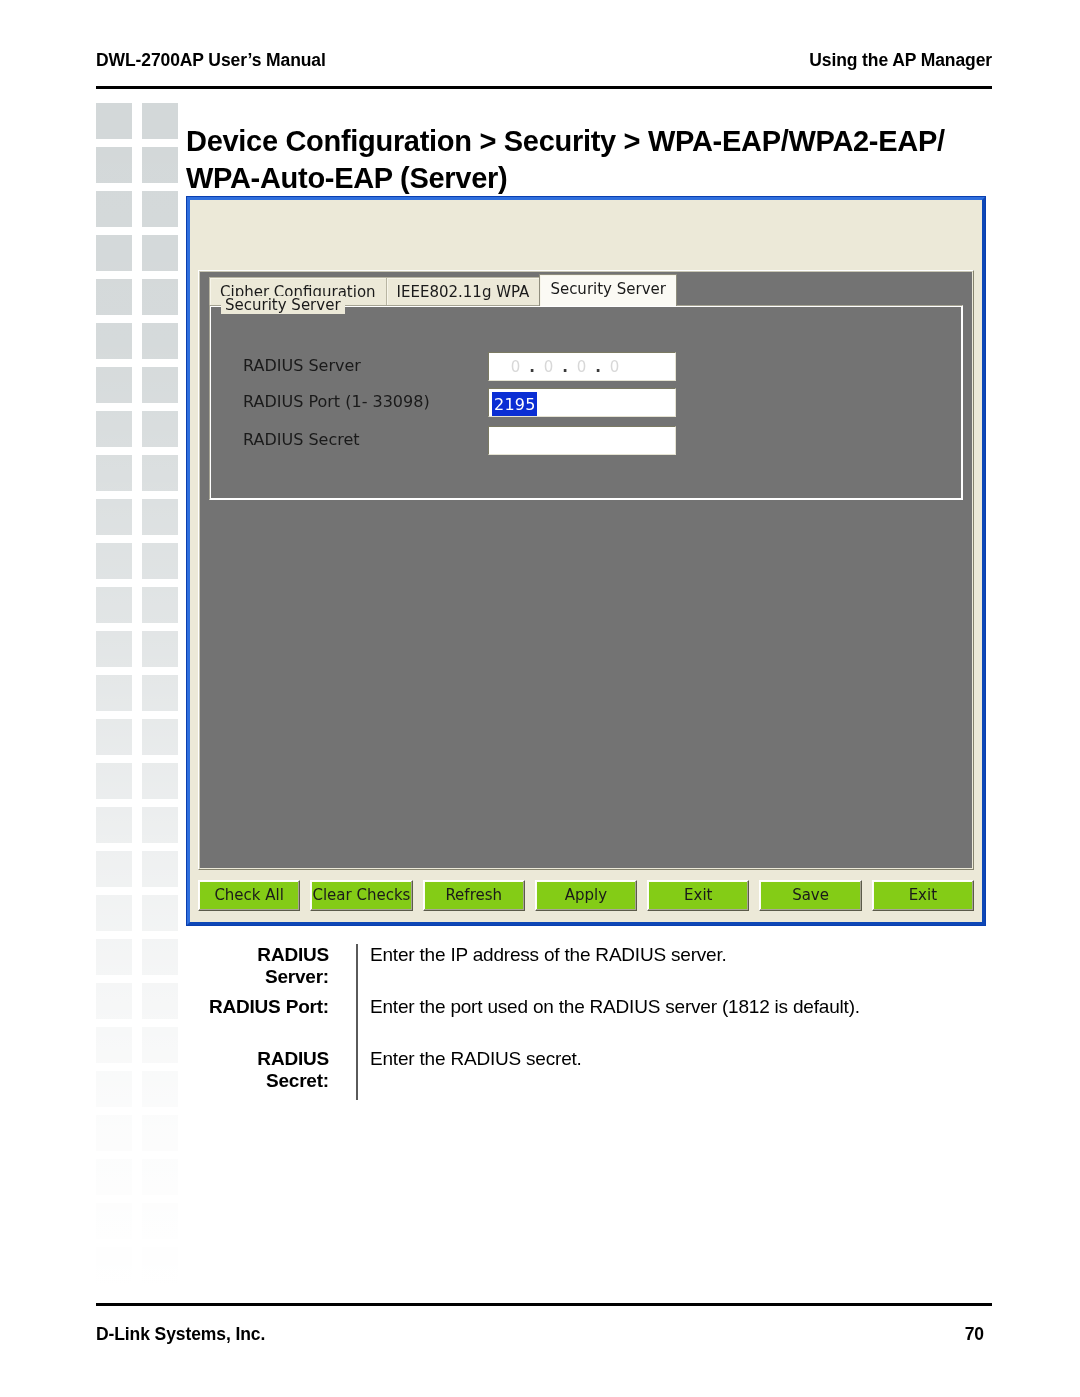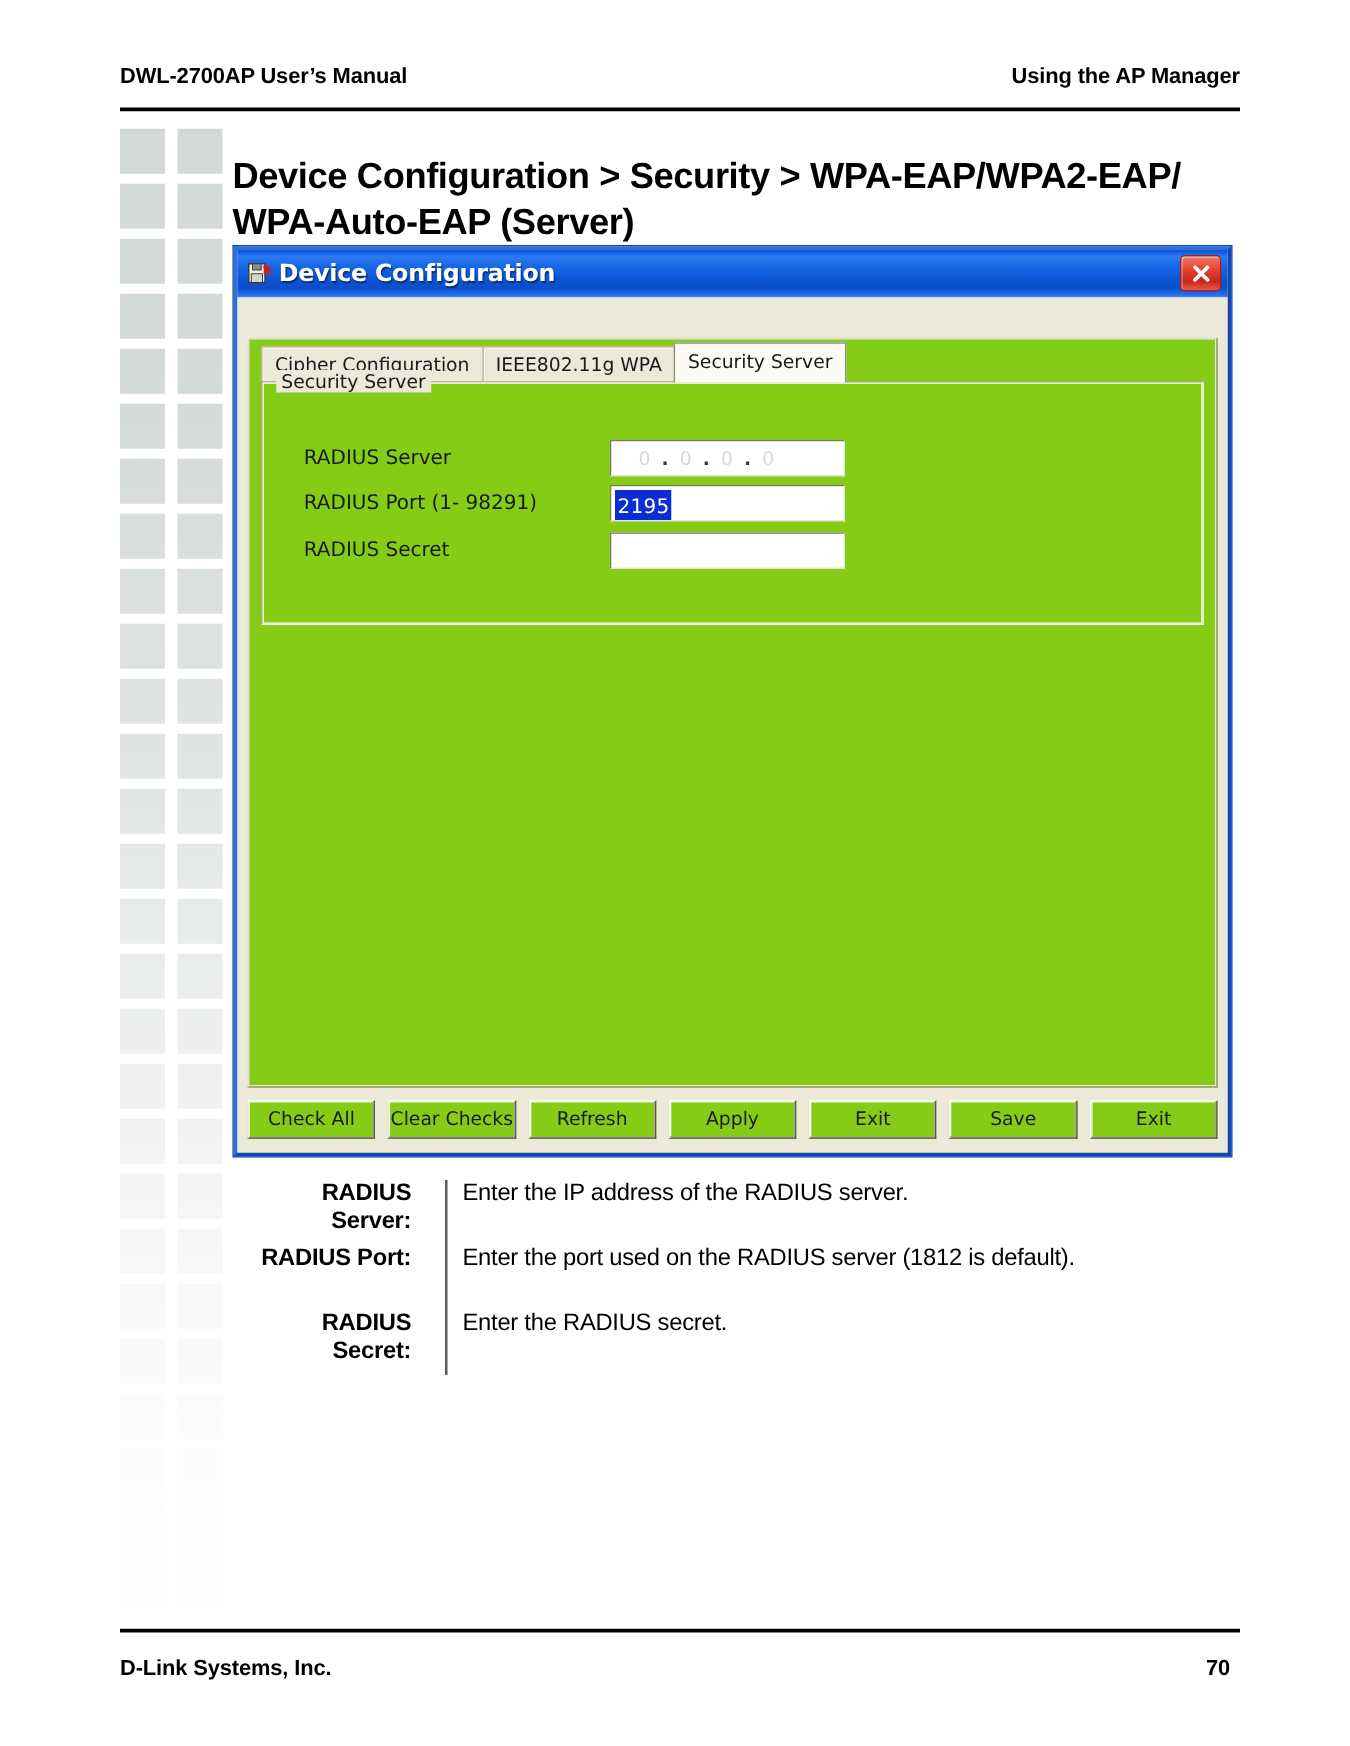--- a/index.html
+++ b/index.html
@@ -243,21 +243,21 @@
   .tri-l { border-right: 7px solid #111; }
   .tri-r { border-left: 7px solid #111; }
 
   
   .tabpage {
     position: absolute;
     left: 8px;
     top: 32px;
     right: 8px;
     bottom: 52px;
-    background: #84cc16;
+    background: #737373;
     border: 1px solid #ffffff;
     border-top-color: #ffffff;
     border-left-color: #ffffff;
     border-right-color: #86846f;
     border-bottom-color: #86846f;
     box-sizing: border-box;
     padding-left: 24px;
   }
   .tabpage-inner {
     position: absolute;
@@ -543,33 +543,20 @@
   <div class="hdr-left">DWL-2700AP User’s Manual</div>
   <div class="hdr-right">Using the AP Manager</div>
 </div>
 <div class="hdr-rule"></div>
 
 <h1 class="page-title">Device Configuration &gt; Security &gt; WPA-EAP/WPA2-EAP/ WPA-Auto-EAP (Server)</h1>
 
 <div id="dialog">
   <div class="dlg-frame"></div>
 
-  <div class="titlebar">
-    <span class="dlg-icon">
-      <svg width="20" height="20" viewBox="0 0 20 20">
-        <rect x="2" y="2" width="13" height="15" fill="#f4f2e6" stroke="#3d3d3d" stroke-width="1.2"></rect>
-        <rect x="5" y="2" width="7" height="5" fill="#8c8c8c" stroke="#3d3d3d" stroke-width="0.8"></rect>
-        <rect x="4" y="10" width="9" height="7" fill="#d8d6c6" stroke="#3d3d3d" stroke-width="0.8"></rect>
-        <path d="M13 4 L19 4 L19 13 Z" fill="#d21b1b"></path>
-        <rect x="14" y="3" width="2" height="7" fill="#d21b1b"></rect>
-      </svg>
-    </span>
-    <span class="dlg-title-text">Device Configuration</span>
-    <span class="close-btn"></span>
-  </div>
 
   <div class="client">
 
 
     <div class="tabpage">
       <div class="tabpage-inner"></div>
 
       <div class="subtabstrip">
         <div class="subtab">Cipher Configuration</div>
         <div class="subtab">IEEE802.11g WPA</div>
@@ -589,21 +576,21 @@
               <span class="seg">0</span>
               <span class="dot">.</span>
               <span class="seg">0</span>
               <span class="dot">.</span>
               <span class="seg">0</span>
             </span>
           </span>
         </div>
 
         <div class="field-row" style="top:82px;">
-          <span class="field-label">RADIUS Port  (1- 98291)</span>
+          <span class="field-label">RADIUS Port  (1- 33098)</span>
           <span class="field-input">
             <span class="sel-text">2195</span>
           </span>
         </div>
 
         <div class="field-row" style="top:120px;">
           <span class="field-label">RADIUS Secret</span>
           <span class="field-input"></span>
         </div>
       </div>

